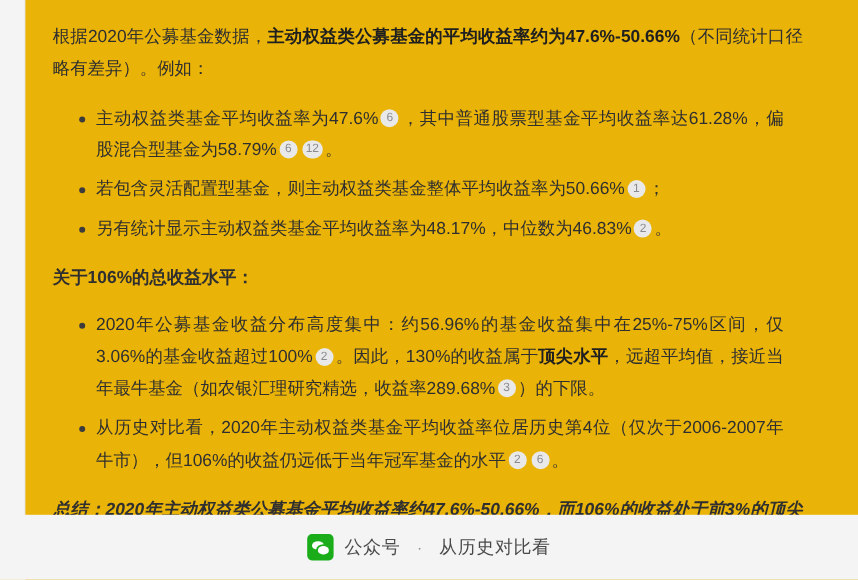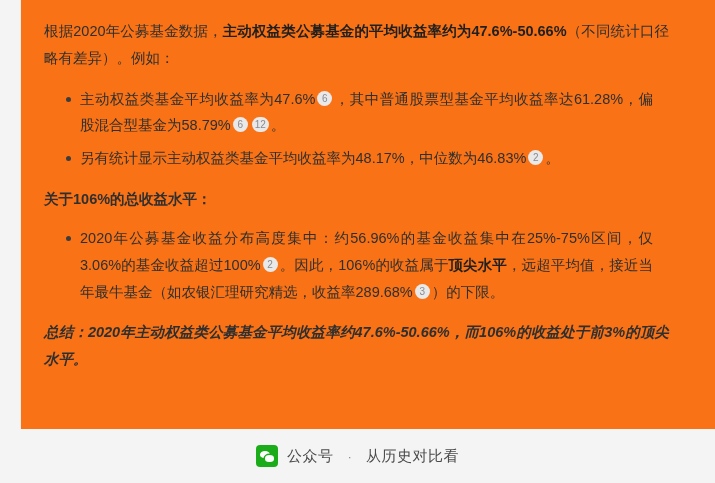--- a/index.html
+++ b/index.html
@@ -12,21 +12,21 @@
     background: #ffffff;
     font-family: "Liberation Sans", sans-serif;
     color: #2b2b2b;
     overflow: hidden;
   }
   .page {
     position: relative;
     width: 715px;
     height: 483px;
     box-sizing: border-box;
-    background: #f97316;
+    background: #eab308;
   }
   .left-rail {
     position: absolute;
     left: 0;
     top: 0;
     width: 20px;
     height: 483px;
     background: #f4f4f5;
     border-right: 1px solid #ececec;
   }
@@ -171,29 +171,35 @@
 
     <p class="para">
       <span>根据2020年公募基金数据，</span><span class="strong">主动权益类公募基金的平均收益率约为47.6%-50.66%</span><span>（不同统计口径略有差异）。例如：</span>
     </p>
 
     <ul class="bullets">
       <li>
         <span>主动权益类基金平均收益率为47.6%</span><span class="ref">6</span><span>，其中普通股票型基金平均收益率达61.28%，偏股混合型基金为58.79%</span><span class="ref">6</span><span class="ref">12</span><span>。</span>
       </li>
       <li>
+        <span>若包含灵活配置型基金，则主动权益类基金整体平均收益率为50.66%</span><span class="ref">1</span><span>；</span>
+      </li>
+      <li>
         <span>另有统计显示主动权益类基金平均收益率为48.17%，中位数为46.83%</span><span class="ref">2</span><span>。</span>
       </li>
     </ul>
 
     <p class="section-title">关于106%的总收益水平：</p>
 
     <ul class="bullets">
       <li>
-        <span>2020年公募基金收益分布高度集中：约56.96%的基金收益集中在25%-75%区间，仅3.06%的基金收益超过100%</span><span class="ref">2</span><span>。因此，106%的收益属于</span><span class="strong">顶尖水平</span><span>，远超平均值，接近当年最牛基金（如农银汇理研究精选，收益率289.68%</span><span class="ref">3</span><span>）的下限。</span>
+        <span>2020年公募基金收益分布高度集中：约56.96%的基金收益集中在25%-75%区间，仅3.06%的基金收益超过100%</span><span class="ref">2</span><span>。因此，130%的收益属于</span><span class="strong">顶尖水平</span><span>，远超平均值，接近当年最牛基金（如农银汇理研究精选，收益率289.68%</span><span class="ref">3</span><span>）的下限。</span>
+      </li>
+      <li>
+        <span>从历史对比看，2020年主动权益类基金平均收益率位居历史第4位（仅次于2006-2007年牛市），但106%的收益仍远低于当年冠军基金的水平</span><span class="ref">2</span><span class="ref">6</span><span>。</span>
       </li>
     </ul>
 
     <p class="summary">
       <span class="lead">总结：</span><span class="lead">2020年主动权益类公募基金平均收益率约47.6%-50.66%，而106%的收益处于前3%的顶尖水平。</span>
     </p>
 
   </div>
 
   <div class="footer">

